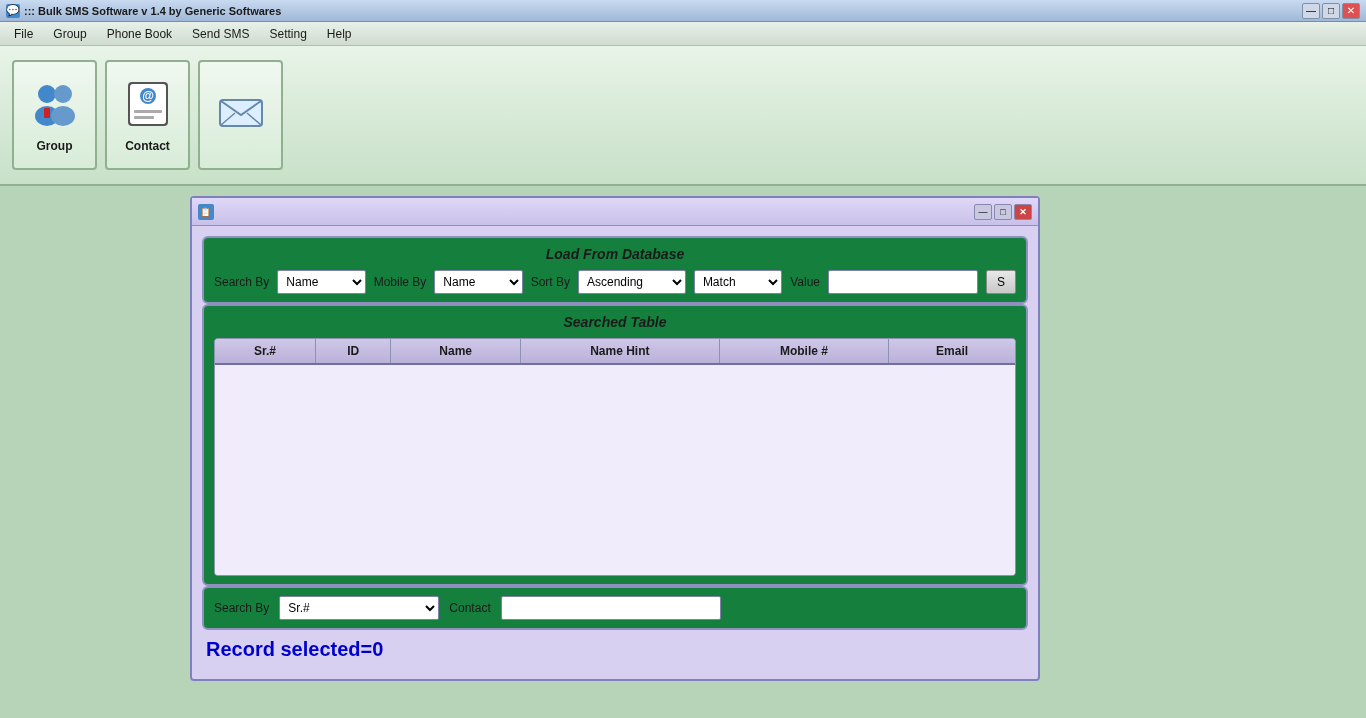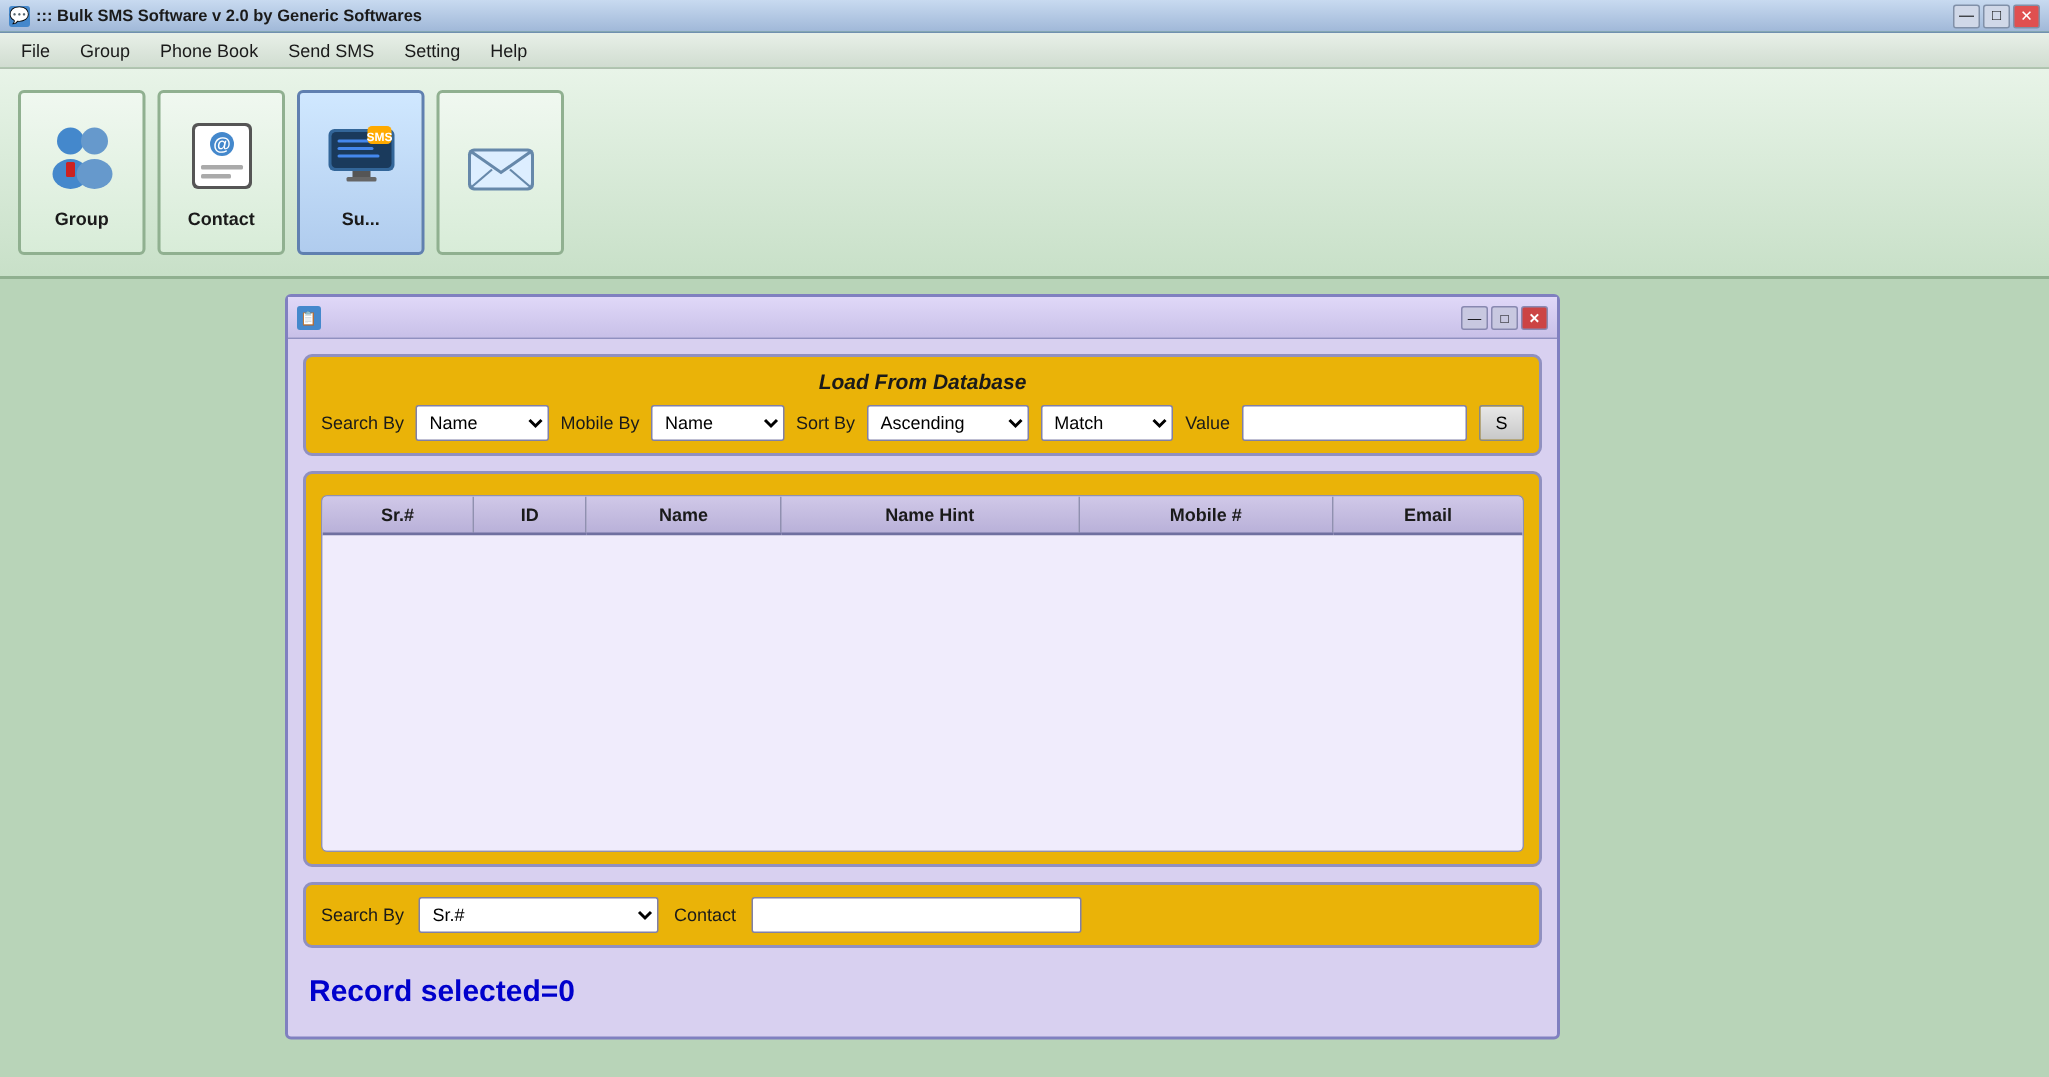--- a/index.html
+++ b/index.html
@@ -165,24 +165,23 @@
       cursor: pointer;
     }
     .d-btn.close-btn { background: #cc4444; color: white; font-weight: bold; }
 
     .dialog-body {
       padding: 10px;
     }
 
     
     .panel {
-      background: #eab308;
+      background: #15803d;
       border: 2px solid #9090c0;
       border-radius: 6px;
-      margin-bottom: 10px;
       padding: 8px 10px;
     }
     .panel-title {
       text-align: center;
       font-weight: bold;
       font-style: italic;
       font-size: 14px;
       color: #1a1a1a;
       margin-bottom: 8px;
     }
@@ -285,21 +284,21 @@
       outline: none;
       width: 220px;
     }
   </style>
 </head>
 <body>
 
 <div class="title-bar">
   <div class="title-bar-left">
     <span class="title-bar-icon">💬</span>
-    <span>::: Bulk SMS Software v 2.0 by Generic Softwares</span>
+    <span>::: Bulk SMS Software v 1.4 by Generic Softwares</span>
   </div>
   <div class="title-bar-controls">
     <div class="tb-btn">—</div>
     <div class="tb-btn">□</div>
     <div class="tb-btn close">✕</div>
   </div>
 </div>
 
 <div class="menu-bar">
   <span class="menu-item">File</span>
@@ -334,39 +333,20 @@
         <rect x="8" y="6" width="36" height="40" rx="3" fill="#ffffff"></rect>
         <circle cx="26" cy="18" r="8" fill="#4488cc"></circle>
         <text x="26" y="22" text-anchor="middle" font-size="12" fill="white" font-weight="bold">@</text>
         <rect x="12" y="32" width="28" height="3" rx="1" fill="#aaaaaa"></rect>
         <rect x="12" y="38" width="20" height="3" rx="1" fill="#aaaaaa"></rect>
       </svg>
     </span>
     <span>Contact</span>
   </div>
 
-  <div class="toolbar-btn active">
-    <span>
-      <svg width="52" height="52" viewBox="0 0 52 52">
-        <rect x="4" y="8" width="44" height="28" rx="4" fill="#336699"></rect>
-        <rect x="6" y="10" width="40" height="24" rx="3" fill="#1a3a5c"></rect>
-
-        <rect x="10" y="15" width="32" height="2" rx="1" fill="#4488ee"></rect>
-        <rect x="10" y="20" width="24" height="2" rx="1" fill="#4488ee"></rect>
-        <rect x="10" y="25" width="28" height="2" rx="1" fill="#4488ee"></rect>
-
-        <rect x="20" y="36" width="12" height="4" fill="#555555"></rect>
-        <rect x="16" y="40" width="20" height="3" rx="1" fill="#666666"></rect>
-
-        <rect x="30" y="6" width="16" height="12" rx="3" fill="#ffaa00"></rect>
-        <text x="38" y="16" text-anchor="middle" font-size="8" fill="white" font-weight="bold">SMS</text>
-      </svg>
-    </span>
-    <span>Su...</span>
-  </div>
 
   <div class="toolbar-btn">
     <span>
       <svg width="52" height="52" viewBox="0 0 52 52">
         <rect x="4" y="14" width="44" height="28" rx="4" fill="#6688aa"></rect>
         <rect x="6" y="16" width="40" height="24" rx="3" fill="#ddeeff"></rect>
 
         <polyline points="6,16 26,30 46,16" fill="none" stroke="#6688aa" stroke-width="2"></polyline>
         <line x1="6" y1="40" x2="20" y2="28" stroke="#6688aa" stroke-width="1.5"></line>
         <line x1="46" y1="40" x2="32" y2="28" stroke="#6688aa" stroke-width="1.5"></line>
@@ -424,20 +404,21 @@
             <option>Start</option>
           </select>
 
           <span class="search-label">Value</span>
           <input class="search-input" type="text" style="width: 150px;">
           <button class="search-btn">S</button>
         </div>
       </div>
 
       <div class="panel">
+        <div class="panel-title">Searched Table</div>
         <div class="table-container">
           <table class="data-table">
             <thead>
               <tr>
                 <th>Sr.#</th>
                 <th>ID</th>
                 <th>Name</th>
                 <th>Name Hint</th>
                 <th>Mobile #</th>
                 <th>Email</th>

